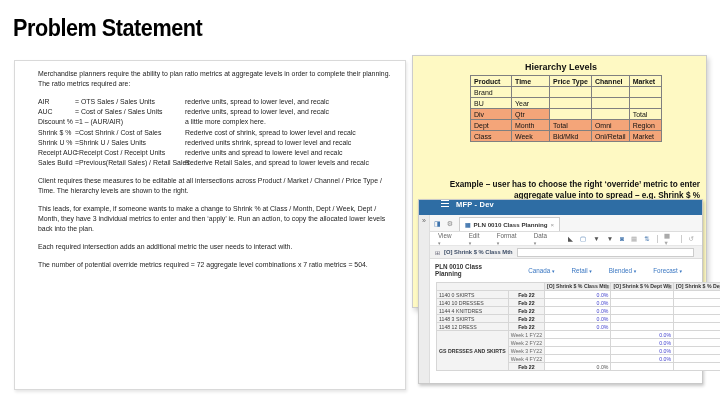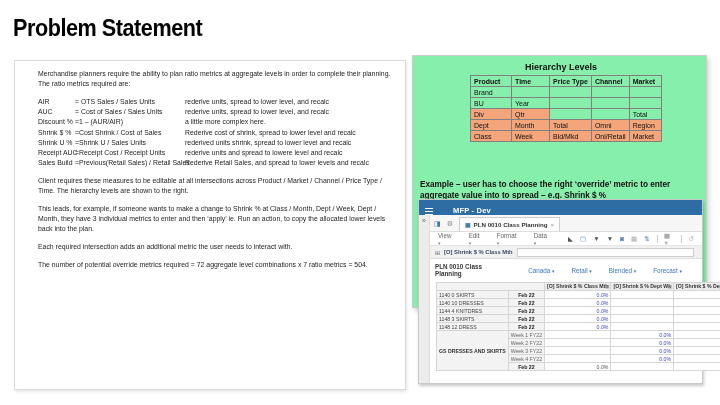--- a/index.html
+++ b/index.html
@@ -16,39 +16,39 @@
   .left-panel p { margin:0 0 8px 0; }
   .metric-list { margin:0 0 8px 0; }
   .metric-row { position:relative; height:10.2px; white-space:nowrap; }
   .metric-row span { position:absolute; top:0; }
   .m-name { left:0; }
   .m-formula { left:37px; }
   .m-note { left:147px; }
 
   
   .right-panel { position:absolute; left:412px; top:55px; width:295px; height:253px;
-                 background:#86efac; border:1px solid #cccccc; box-shadow:2px 3px 5px rgba(0,0,0,0.18); }
+                 background:#fef9c3; border:1px solid #cccccc; box-shadow:2px 3px 5px rgba(0,0,0,0.18); }
   .hier-title { position:absolute; left:57px; top:6px; width:182px; text-align:center;
                 font-weight:bold; font-size:9px; color:#111; }
   .hier-table { position:absolute; left:57px; top:19px; border-collapse:collapse; table-layout:fixed; }
   .hier-table th, .hier-table td { border:1px solid #808080; font-size:7px; padding:1px 3px;
                 height:11px; text-align:left; color:#111; white-space:nowrap; overflow:visible; }
   .hier-table th { font-weight:bold; }
   .hl { background:#F4A579; }
   .hier-note { position:absolute; left:48px; top:95px; width:235px; color:#E0251C;
                font-size:8px; font-weight:bold; font-style:italic; line-height:1.32; }
   .example-text { position:absolute; left:7px; top:124px; width:280px; font-size:8.2px;
-                  font-weight:bold; color:#111; line-height:1.3; }
+                  font-weight:bold; color:#111; line-height:1.3;text-align:right; }
 
   
   .app { position:absolute; left:5px; top:143px; width:285px; height:185px;
          border:1px solid #c9c9c9; box-shadow:1px 2px 3px rgba(0,0,0,0.22);
          display:flex; flex-direction:column; background:#fff; }
-  .app-header { height:15px; background:#2E6DA4; color:#fff; display:flex; align-items:flex-end;
-                padding:0 6px; gap:20px; flex:none; }
+  .app-header { height:15px; background:#2E6DA4; color:#fff; display:flex; align-items:flex-start;
+                padding:0 22px; gap:7px; flex:none; }
   .hamburger { display:flex; flex-direction:column; gap:1.5px; }
   .hamburger i { display:block; width:8px; height:1.4px; background:#fff; }
   .app-title { font-weight:bold; font-size:7.5px; letter-spacing:0.2px; }
   .app-body { flex:1; display:flex; min-height:0; }
   .left-strip { width:11px; background:#ececec; border-right:1px solid #ddd;
                 font-size:7px; color:#666; text-align:center; padding-top:2px; flex:none; }
   .app-main { flex:1; display:flex; flex-direction:column; min-width:0; background:#fff; }
   .tab-row { height:17px; background:#f6f6f6; border-bottom:1px solid #ddd;
              display:flex; align-items:flex-end; padding:0 4px; gap:6px; flex:none; }
   .tr-icon { font-size:7px; color:#3f74ad; margin-bottom:3px; }

